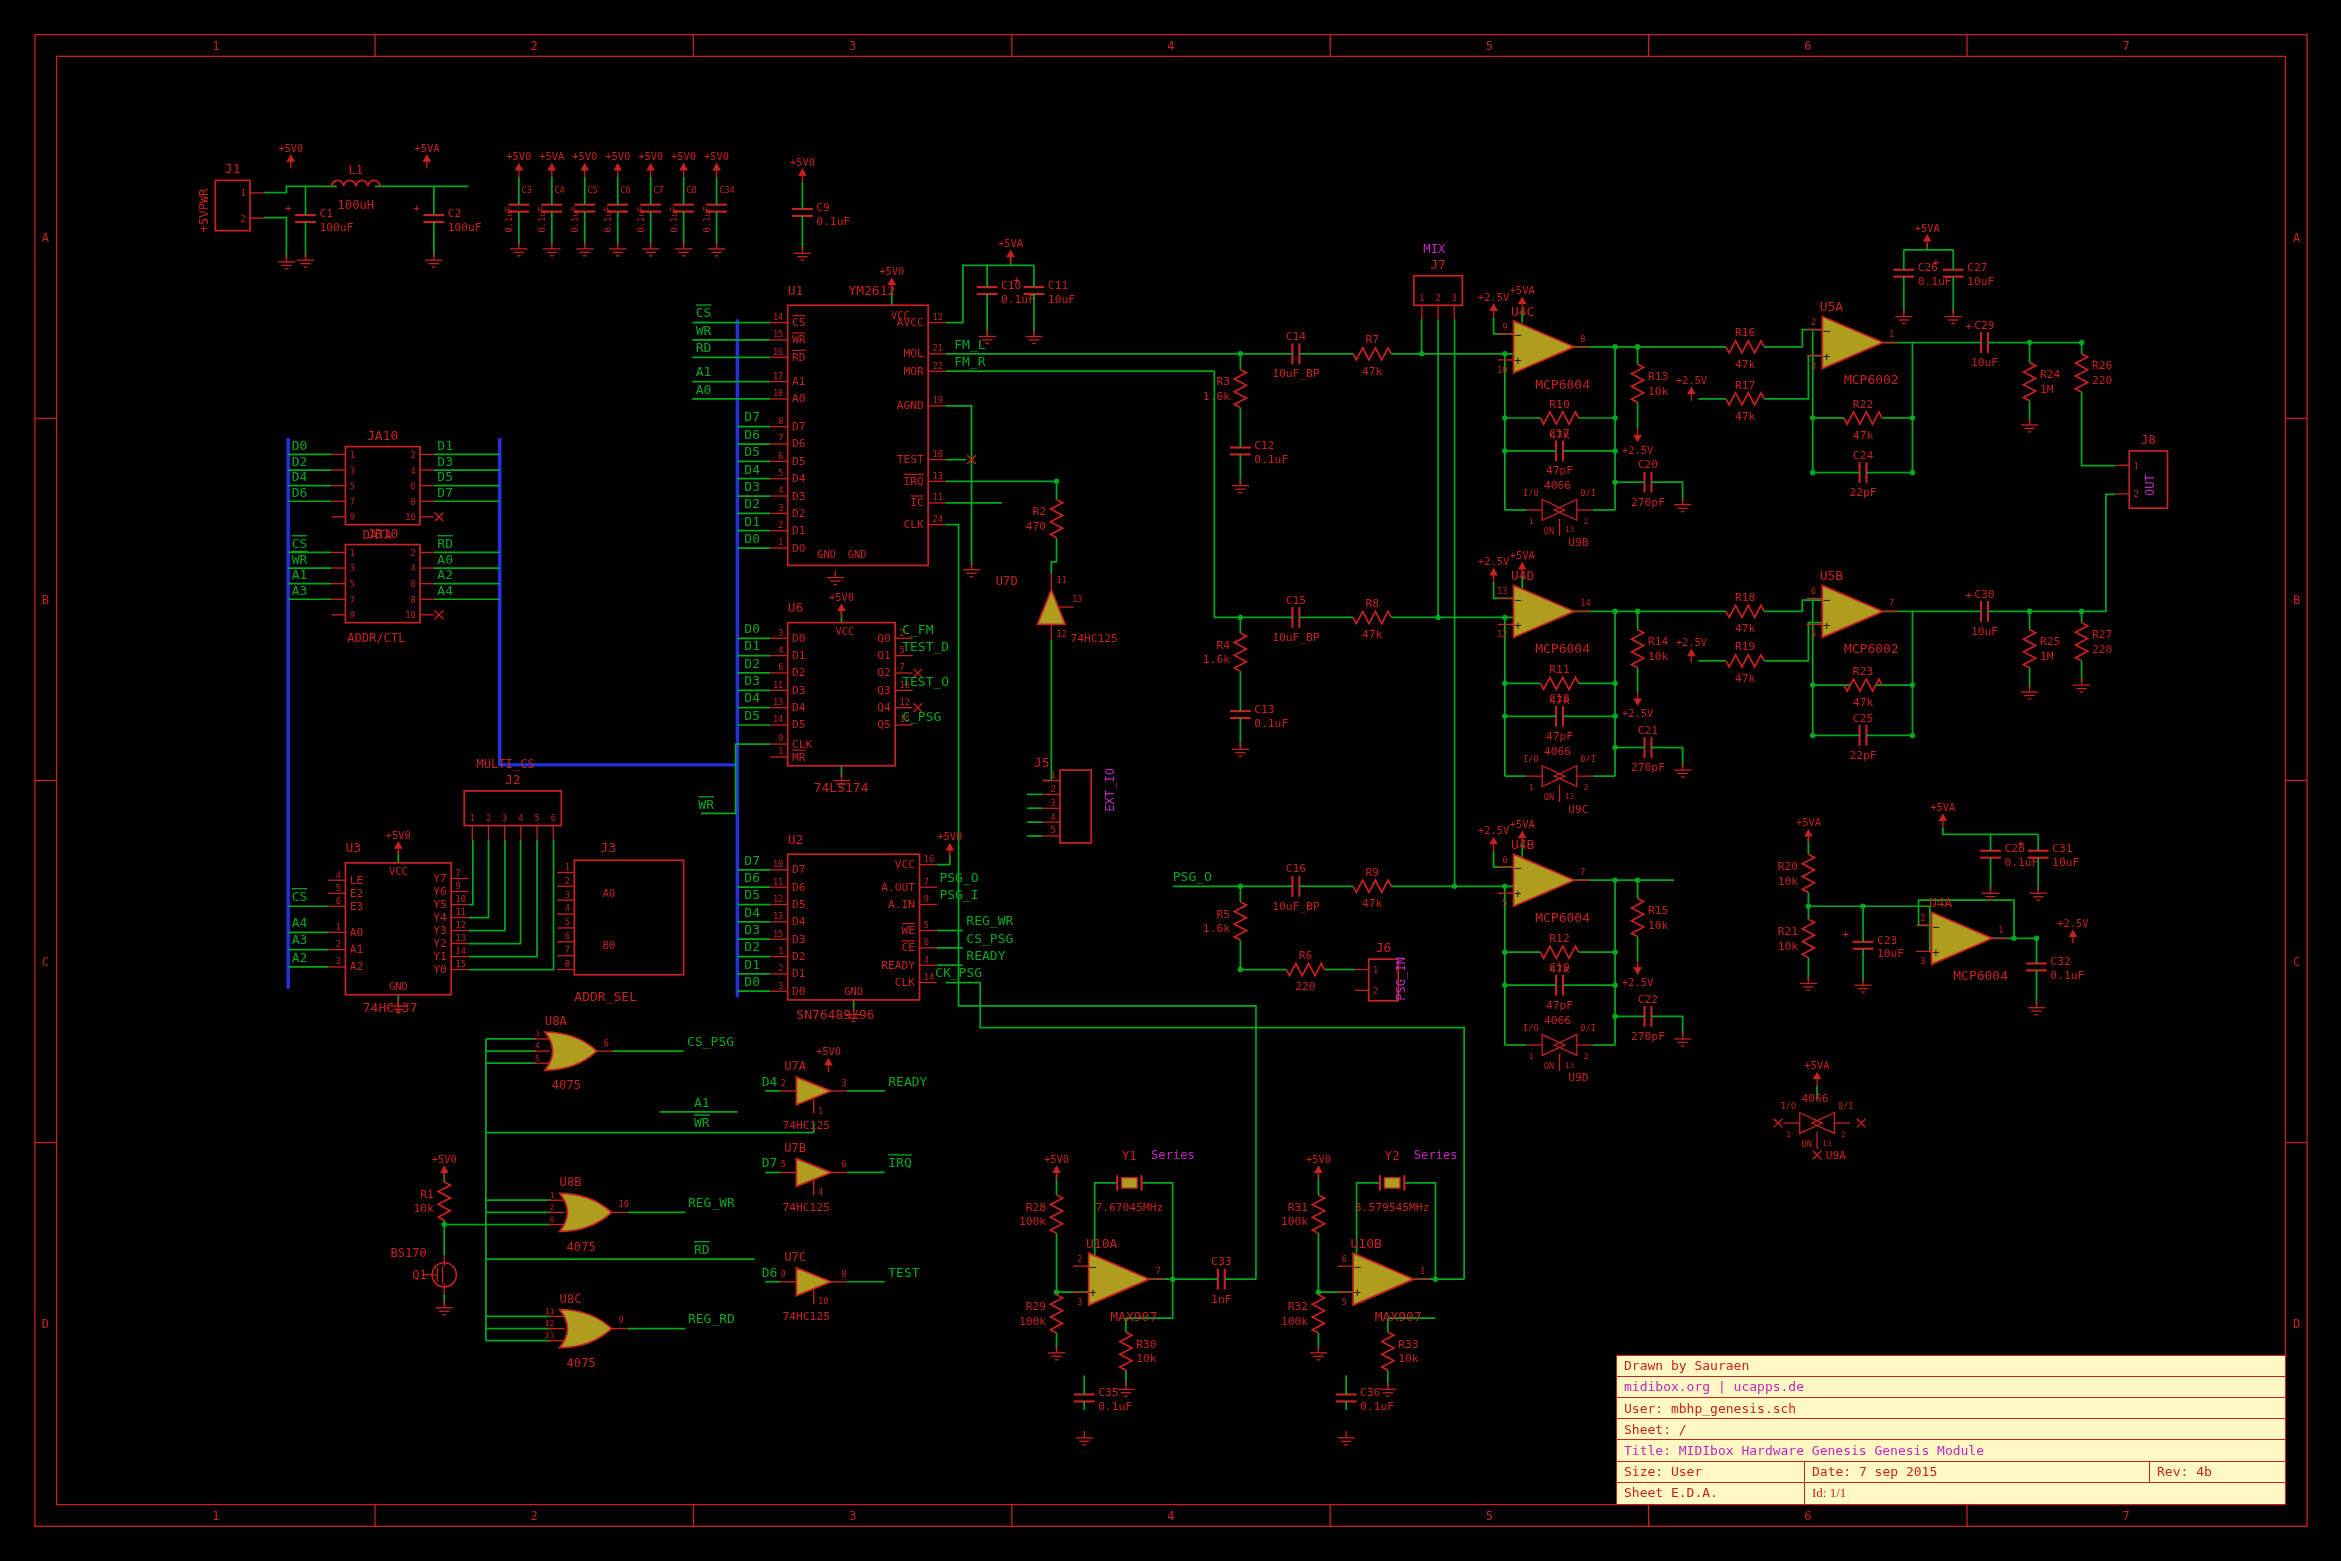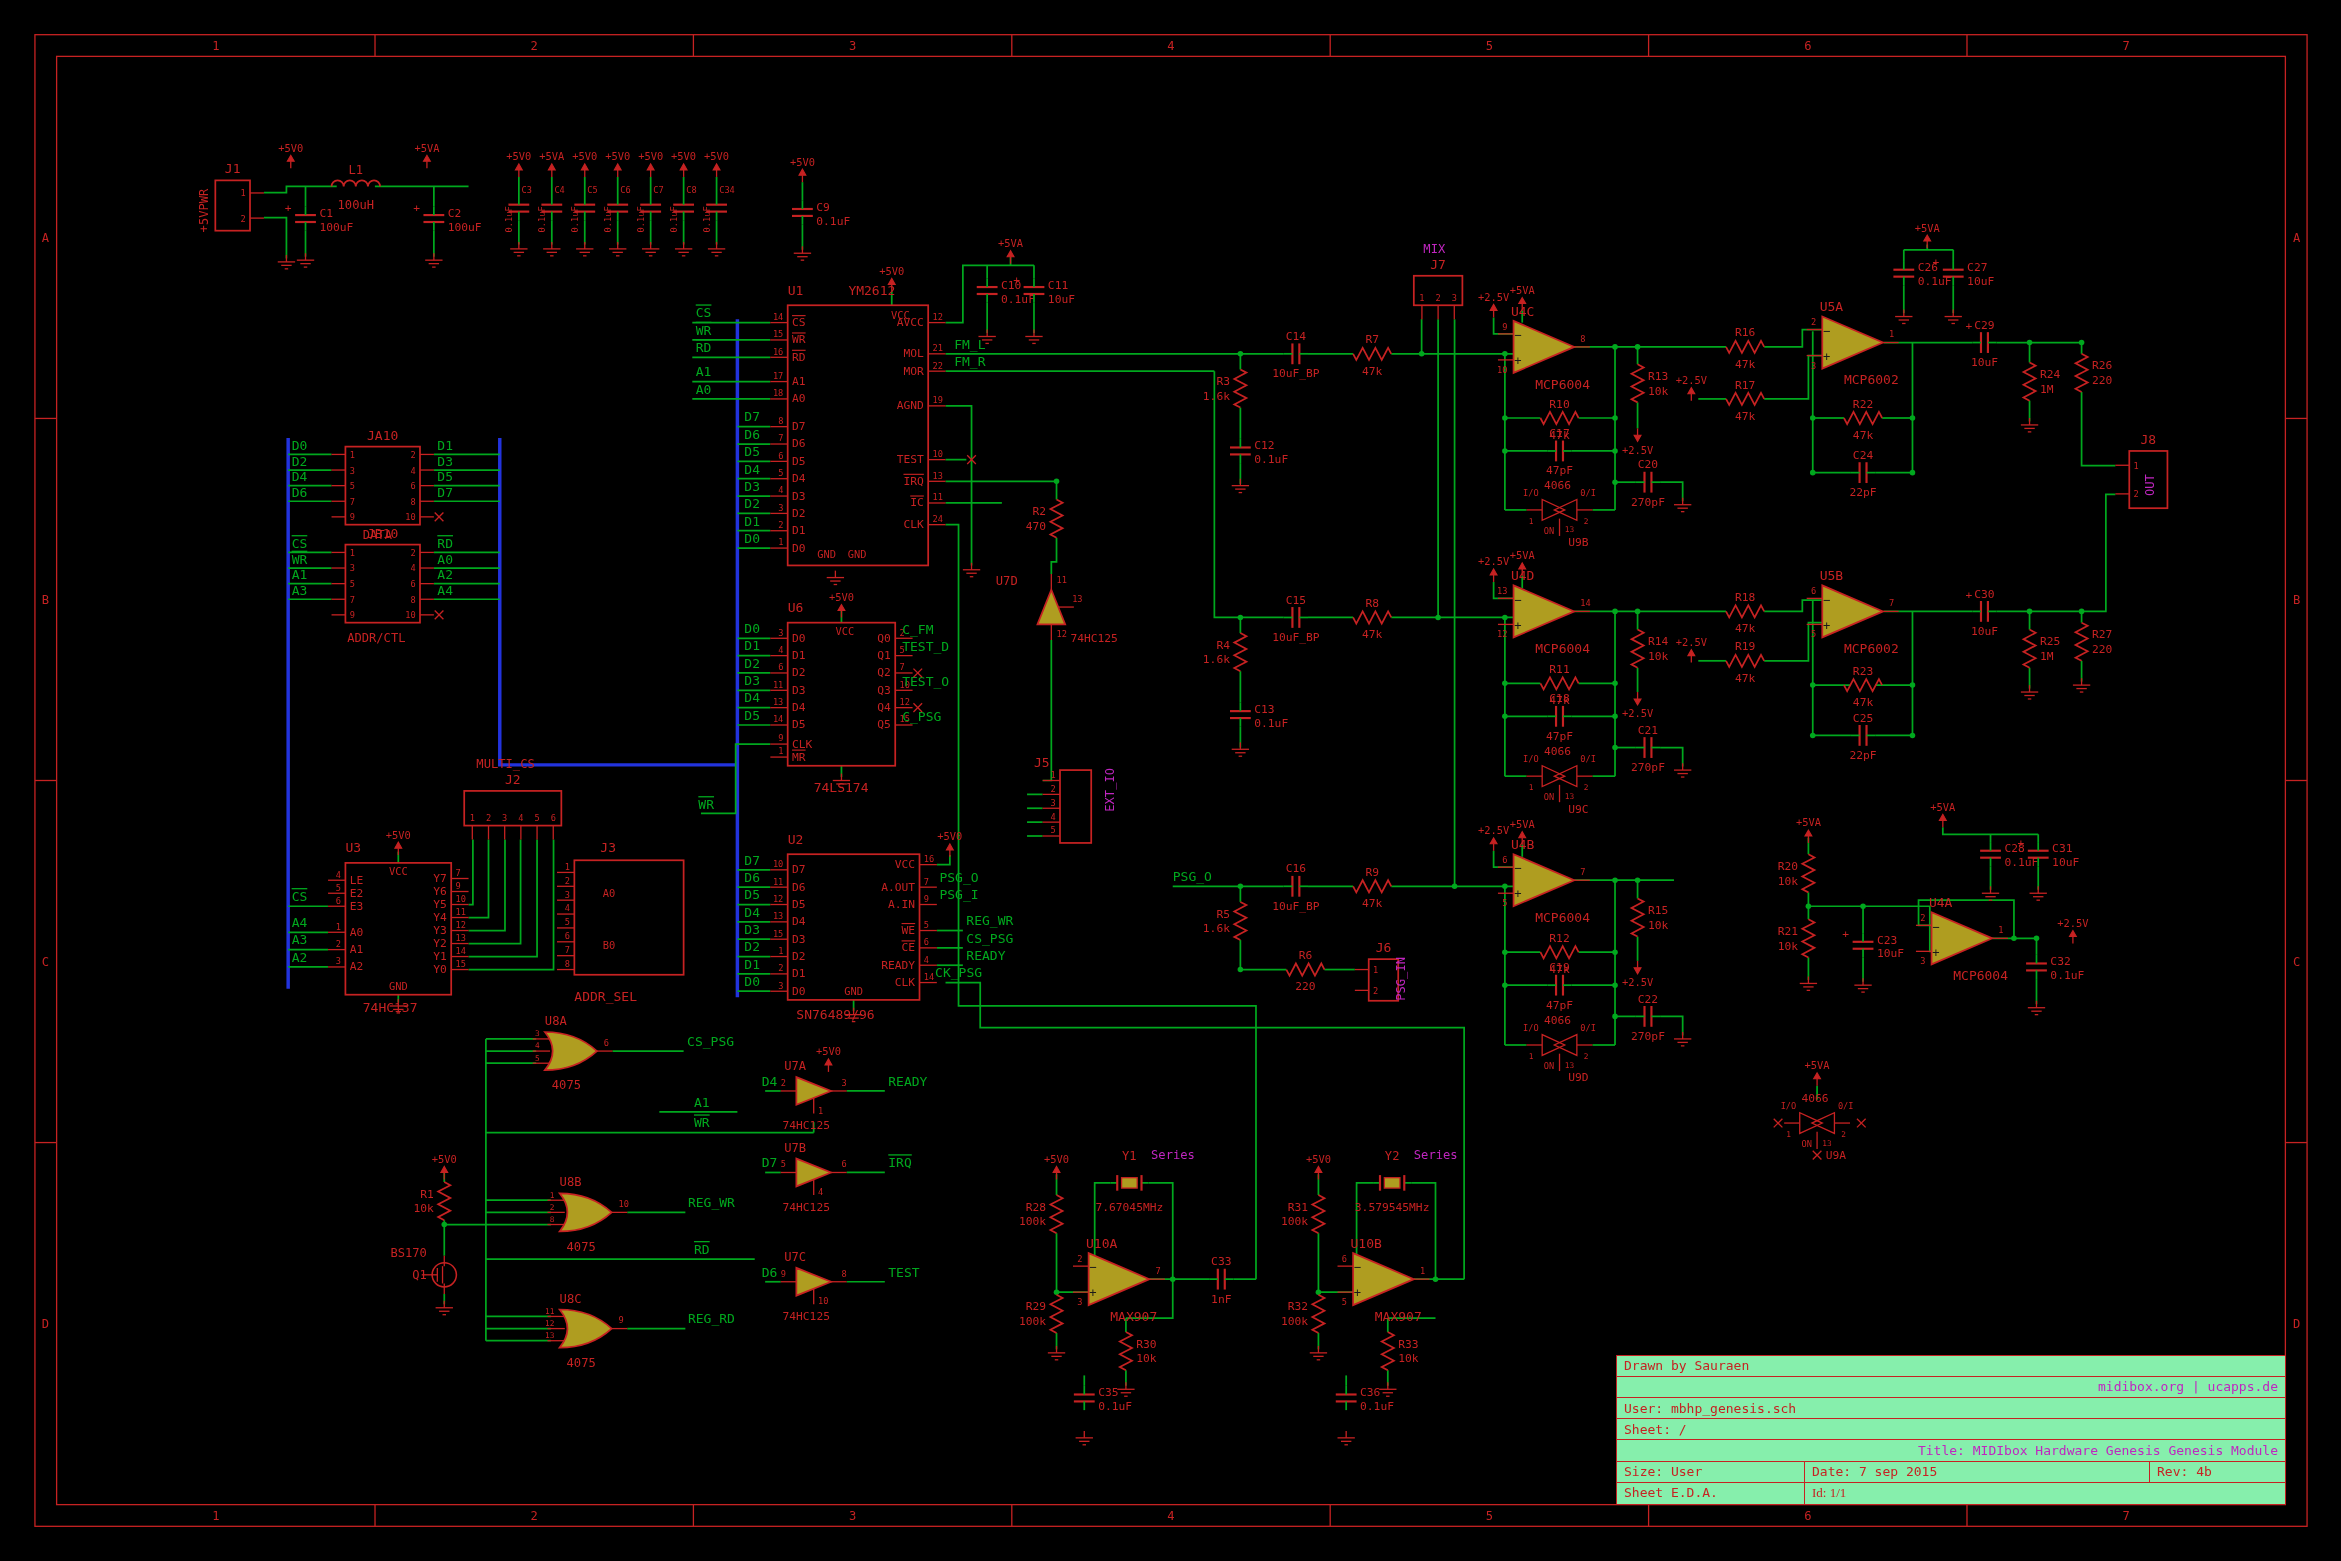--- a/index.html
+++ b/index.html
@@ -1,23 +1,23 @@
 <!DOCTYPE html>
 <html style="font-size:14px"><head>
 <meta charset="utf-8">
 <style>
   html,body{margin:0;padding:0;background:#000;}
   .canvas{position:relative;width:2342px;height:1561px;background:#000;overflow:hidden;}
   svg{position:absolute;top:0;left:0;}
   svg text{font-family:"DejaVu Sans Mono","Liberation Mono",monospace;}
-  .tb{position:absolute;right:56px;bottom:56px;width:668px;border:1.7px solid #c62222;background:#86efac;
+  .tb{position:absolute;right:56px;bottom:56px;width:668px;border:1.7px solid #c62222;background:#fef9c3;
       color:#c62222;font:13px "DejaVu Sans Mono","Liberation Mono",monospace;margin-left:45px;}
   .tb .row{border-top:0.9px solid #c62222;padding:2.6px 7px;}
   .tb .row:first-child{border-top:none;}
-  .tb .mag{color:#c026c0;text-align:right;}
+  .tb .mag{color:#c026c0;}
   .tb .cells{display:flex;padding:0;}
   .tb .cells span{padding:2.6px 7px;border-left:0.9px solid #c62222;}
   .tb .cells span:first-child{border-left:none;}
   .tb .c1{width:173px;} .tb .c2{flex:1;} .tb .c3{width:121px;} .tb .c2b{flex:1;font-family:Liberation Serif, serif;}
 </style>
 </head>
 <body>
 
 <div class="canvas">
   <svg id="schematic" width="2342" height="1561" viewBox="0 0 2700 1800">

